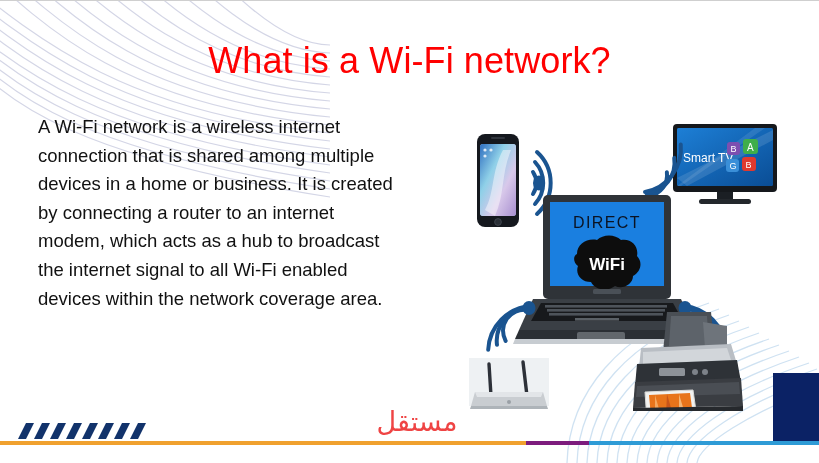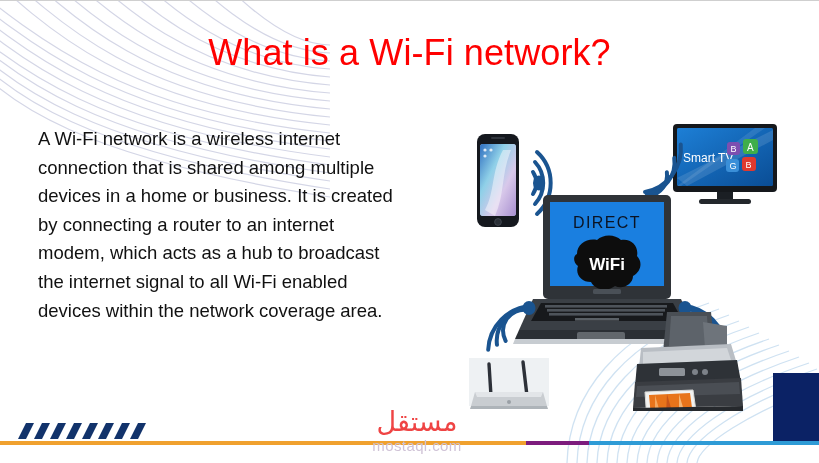--- a/index.html
+++ b/index.html
@@ -62,36 +62,36 @@
     left: 14px;
     bottom: 24px;
     width: 135px;
     height: 16px;
   }
 
   
   .title {
     position: absolute;
     left: 0;
-    top: 30px;
+    top: 38px;
     width: 100%;
     text-align: center;
     font-size: 36px;
     line-height: 44px;
     color: #ff0000;
     font-weight: normal;
     letter-spacing: 0.1px;
     white-space: nowrap;
   }
 
   
   .body-text {
     position: absolute;
     left: 38px;
-    top: 124px;
+    top: 112px;
     width: 360px;
     font-size: 18.5px;
     line-height: 28.6px;
     color: #111111;
   }
 
   
   .illustration {
     position: absolute;
     left: 455px;
@@ -343,16 +343,15 @@
   <div class="navy-block"></div>
 
   <div class="bottom-bar">
     <div class="seg-orange"></div>
     <div class="seg-purple"></div>
     <div class="seg-blue"></div>
   </div>
 
   <div class="wm">
     <div class="wm-ar">مستقل</div>
-    <div class="wm-en">mostaql.com</div>
   </div>
 
 </div>
 
 </body></html>

